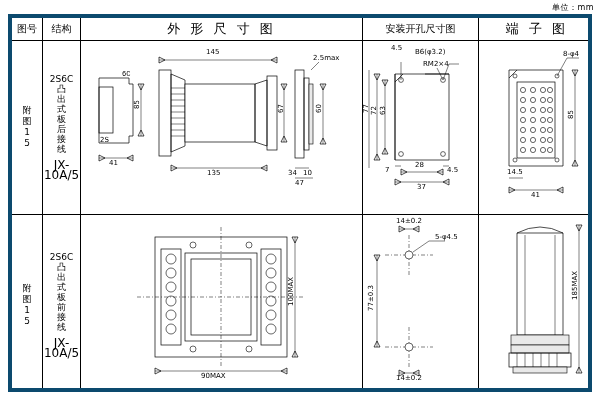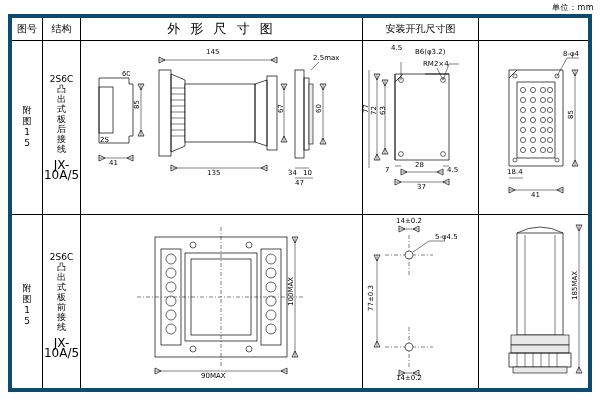--- a/index.html
+++ b/index.html
@@ -69,20 +69,21 @@
     <div class="vline" style="left:466px;"></div>
 
     <div class="hline" style="top:22px;"></div>
     <div class="hline" style="top:196px;"></div>
 
     <div class="hdr">
       <div class="hdr-cell" style="left:0;width:30px;">图号</div>
       <div class="hdr-cell" style="left:31px;width:37px;">结构</div>
       <div class="hdr-cell wide" style="left:69px;width:281px;">外 形 尺 寸 图</div>
       <div class="hdr-cell" style="left:351px;width:115px;">安装开孔尺寸图</div>
+      <div class="hdr-cell wide" style="left:467px;width:116px;">端 子 图</div>
     </div>
 
     <div class="col1-txt" style="top:22px;height:174px;">
       <span>附</span>
       <span>图</span>
       <span>1</span>
       <span>5</span>
     </div>
     <div class="col2-txt" style="top:22px;height:174px;">
       <span>2S6C</span>
@@ -259,21 +260,21 @@
         <path class="ln" d="M93 30 L96 36 L99 30 Z"></path>
           <path class="ln" d="M93 126 L96 120 L99 126 Z"></path>
 
         <line class="lnthin" x1="30" y1="138" x2="44" y2="138"></line>
         <line class="lnthin" x1="30" y1="150" x2="84" y2="150"></line>
         <path class="ln" d="M30 147 L36 150 L30 153 Z"></path>
           <path class="ln" d="M84 147 L78 150 L84 153 Z"></path>
       </svg>
       <div class="lbl" style="left:84px;top:10px;">8-φ4</div>
       <div class="lbl v" style="left:88px;top:70px;">85</div>
-      <div class="lbl" style="left:28px;top:128px;">18.4</div>
+      <div class="lbl" style="left:28px;top:128px;">14.5</div>
       <div class="lbl" style="left:52px;top:151px;">41</div>
     </div>
 
     <div class="col1-txt" style="top:197px;height:180px;">
       <span>附</span>
       <span>图</span>
       <span>1</span>
       <span>5</span>
     </div>
     <div class="col2-txt" style="top:197px;height:180px;">

